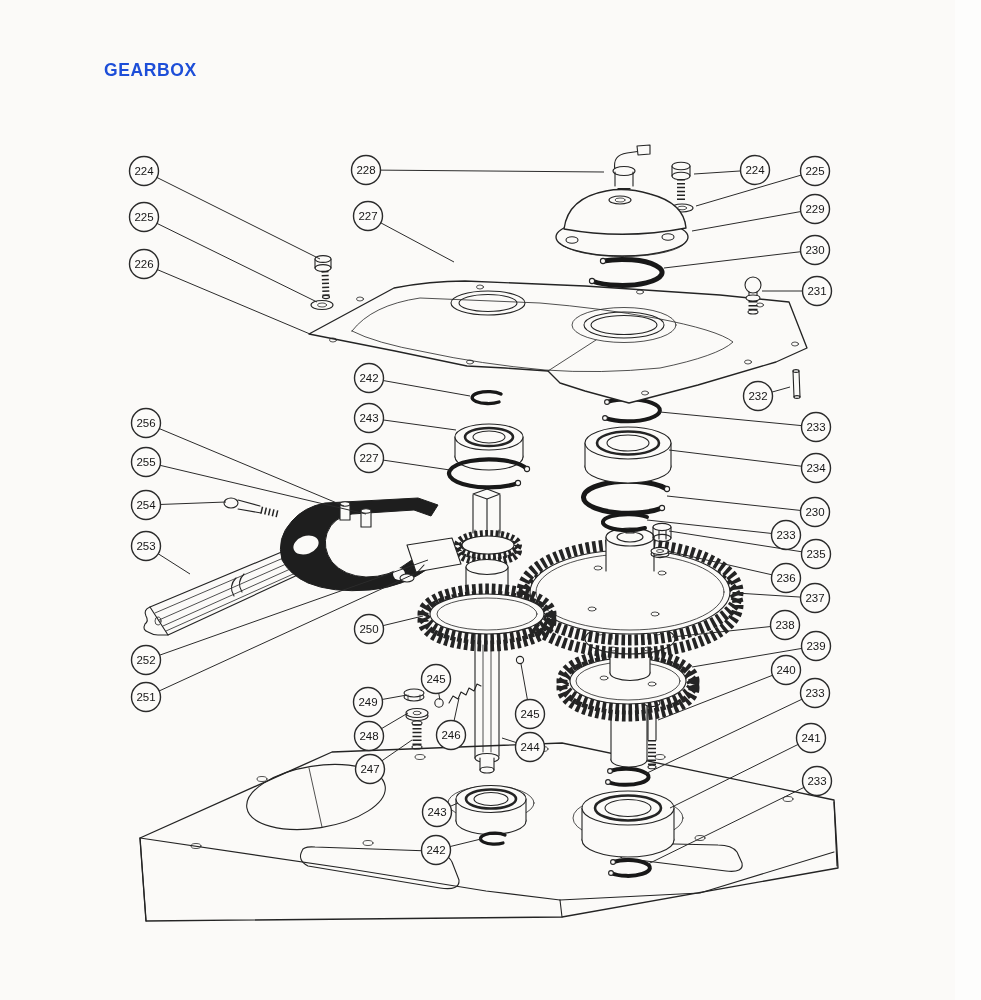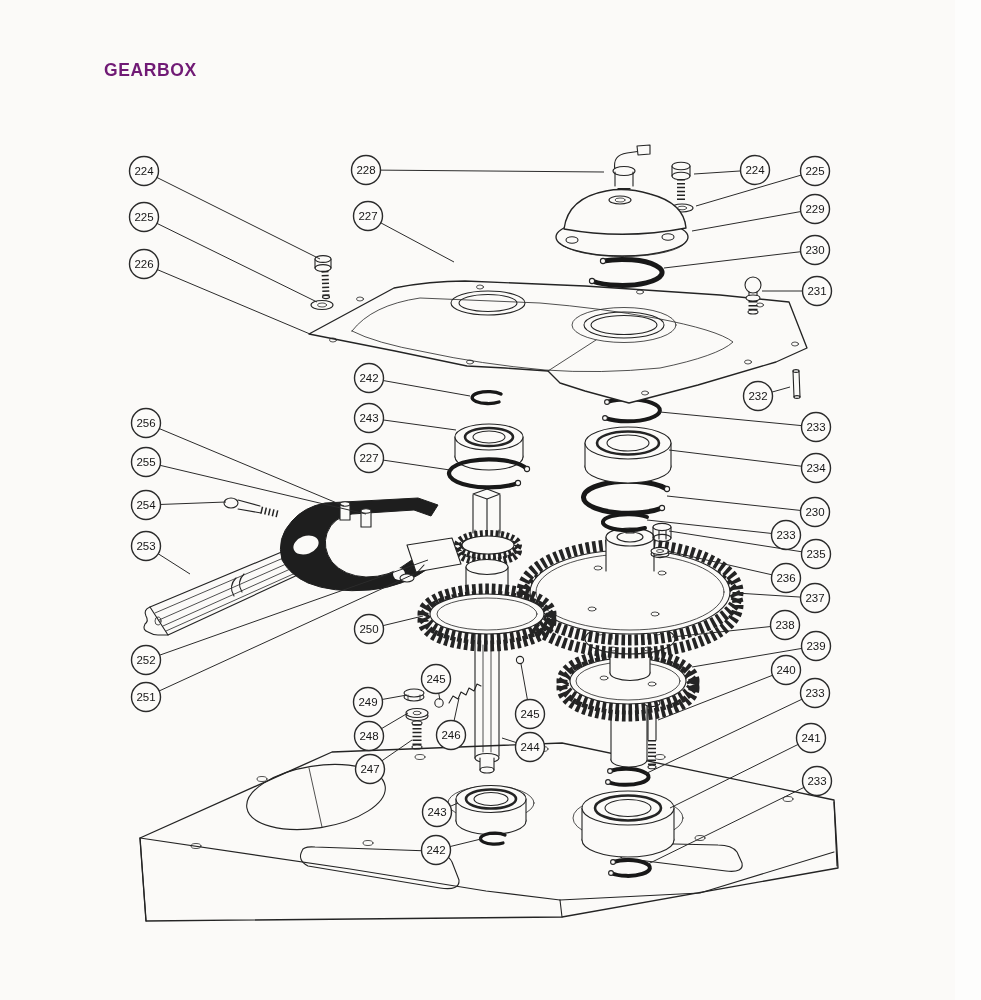--- a/index.html
+++ b/index.html
@@ -1,20 +1,20 @@
 <!DOCTYPE html>
 <html><head>
 <meta charset="utf-8">
 <style>
   html,body{margin:0;padding:0;}
   body{width:981px;height:1000px;position:relative;background:#fbfaf8;overflow:hidden;}
   .page-title{
     position:absolute;left:104px;top:60px;
     font-family:"Liberation Sans",sans-serif;
-    font-size:17.5px;font-weight:bold;letter-spacing:.6px;color:#701a75;
+    font-size:17.5px;font-weight:bold;letter-spacing:.6px;color:#1d4ed8;
   }
   .scan-strip{position:absolute;right:0;top:0;width:26px;height:1000px;background:#fdfdfc;}
   svg{position:absolute;left:0;top:0;}
   .part{stroke:#242424;fill:none;stroke-width:1.1;stroke-linecap:round;stroke-linejoin:round;}
   .bold{stroke-width:1.35;}
   .thin{stroke-width:.8;}
   .fillbg{fill:#fbfaf8;}
   .dark{fill:#1e1e1e;stroke:#1e1e1e;stroke-width:1;}
   .teeth{stroke-dasharray:3.6 3;stroke-width:11;fill:none;stroke:#242424;stroke-linecap:butt;}
   .teeth-s{stroke-dasharray:2.8 2.4;stroke-width:8;fill:none;stroke:#242424;stroke-linecap:butt;}

